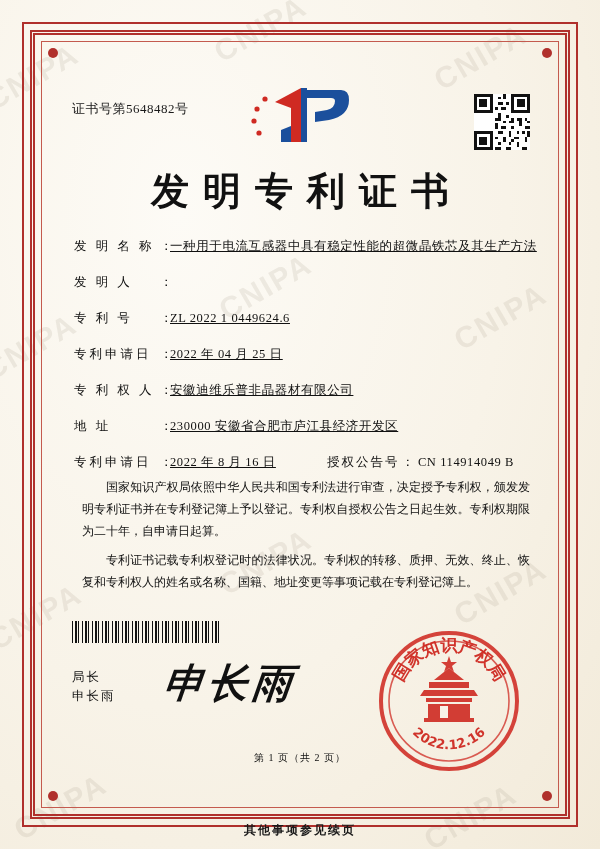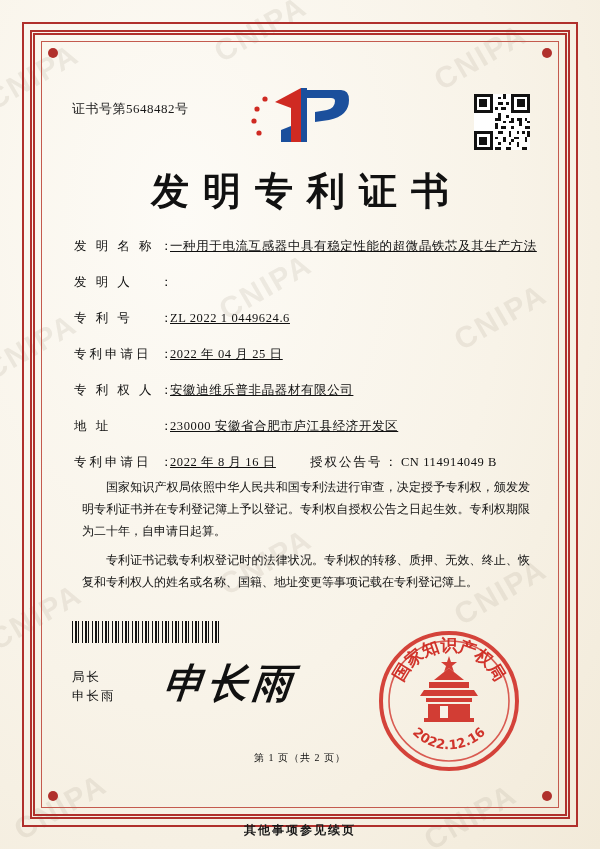--- a/index.html
+++ b/index.html
@@ -152,21 +152,21 @@
     flex: none;
   }
   .field-value {
     flex: 1;
     letter-spacing: 0.6px;
     white-space: nowrap;
     text-decoration: underline;
   }
   .field-row.split .field-value { flex: none; }
   .field-row .second-label {
-    margin-left: 34px;
+    margin-left: 51px;
     letter-spacing: 2px;
     white-space: nowrap;
   }
   .field-row .second-colon { margin: 0 4px 0 2px; }
   .field-row .second-value { letter-spacing: 0.6px; white-space: nowrap; }
 
   .paragraphs {
     position: absolute;
     left: 18px; right: 14px;
     top: 420px;

